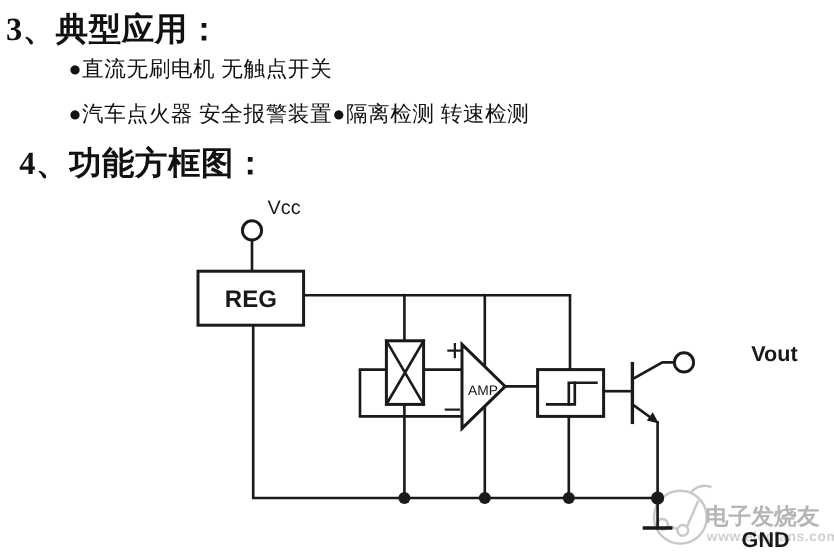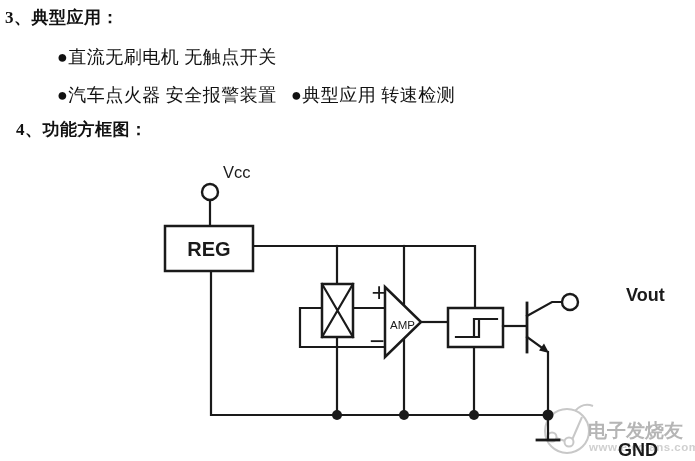--- a/index.html
+++ b/index.html
@@ -1,20 +1,20 @@
 <!DOCTYPE html>
 <html><head>
 <meta charset="utf-8">
 <style>
   html,body{margin:0;padding:0;}
   body{width:695px;height:461px;background:#ffffff;position:relative;overflow:hidden;
        font-family:"Liberation Serif","DejaVu Serif",serif;color:#111;}
   .abs{position:absolute;}
-  .heading{font-size:17px;font-weight:bold;letter-spacing:0.5px;white-space:nowrap;}
-  .bullet-row{display:flex;gap:14px;font-size:18px;white-space:nowrap;}
+  .heading{font-size:27px;font-weight:bold;letter-spacing:0.5px;white-space:nowrap;}
+  .bullet-row{display:flex;font-size:18px;white-space:nowrap;}
   .bullet-item{letter-spacing:0.5px;}
   #h3{left:5px;top:6px;}
   #row1{left:57px;top:45px;}
   #row2{left:57px;top:83px;}
   #h4{left:16px;top:118px;}
   #diagram-svg{position:absolute;left:0;top:0;}
   .wire{stroke:#1a1a1a;stroke-width:2.2;fill:none;stroke-linecap:square;}
   .wire-thick{stroke:#1a1a1a;stroke-width:2.8;fill:none;stroke-linecap:square;}
   .box{stroke:#1a1a1a;stroke-width:2.5;fill:#ffffff;}
   .dot{fill:#1a1a1a;stroke:none;}
@@ -34,21 +34,21 @@
 <body>
 
 <div id="h3" class="abs heading">3、典型应用：</div>
 
 <div id="row1" class="abs bullet-row">
   <span class="bullet-item">●直流无刷电机 无触点开关</span>
 </div>
 
 <div id="row2" class="abs bullet-row">
   <span class="bullet-item">●汽车点火器 安全报警装置</span>
-  <span class="bullet-item">●典型应用 转速检测</span>
+  <span class="bullet-item">●隔离检测 转速检测</span>
 </div>
 
 <div id="h4" class="abs heading">4、功能方框图：</div>
 
 <svg id="diagram-svg" width="695" height="461" viewBox="0 0 695 461">
 
   <g>
     <circle class="wm" cx="567" cy="431" r="22"></circle>
     <path class="wm" d="M572,440 L582,417"></path>
     <path class="wm" d="M575,411 Q583,402 593,406"></path>

